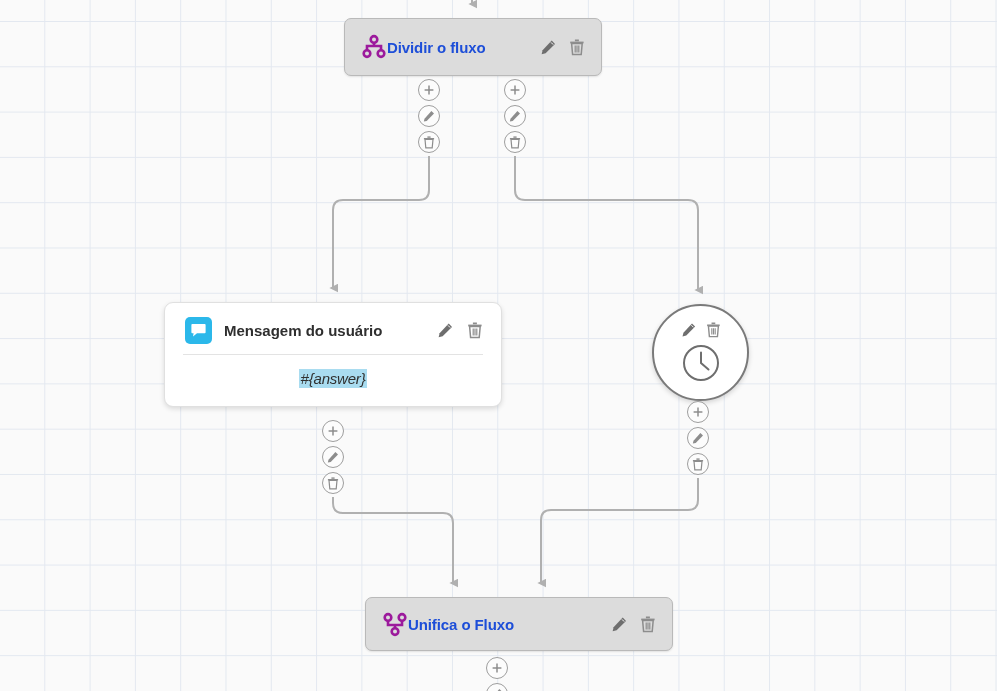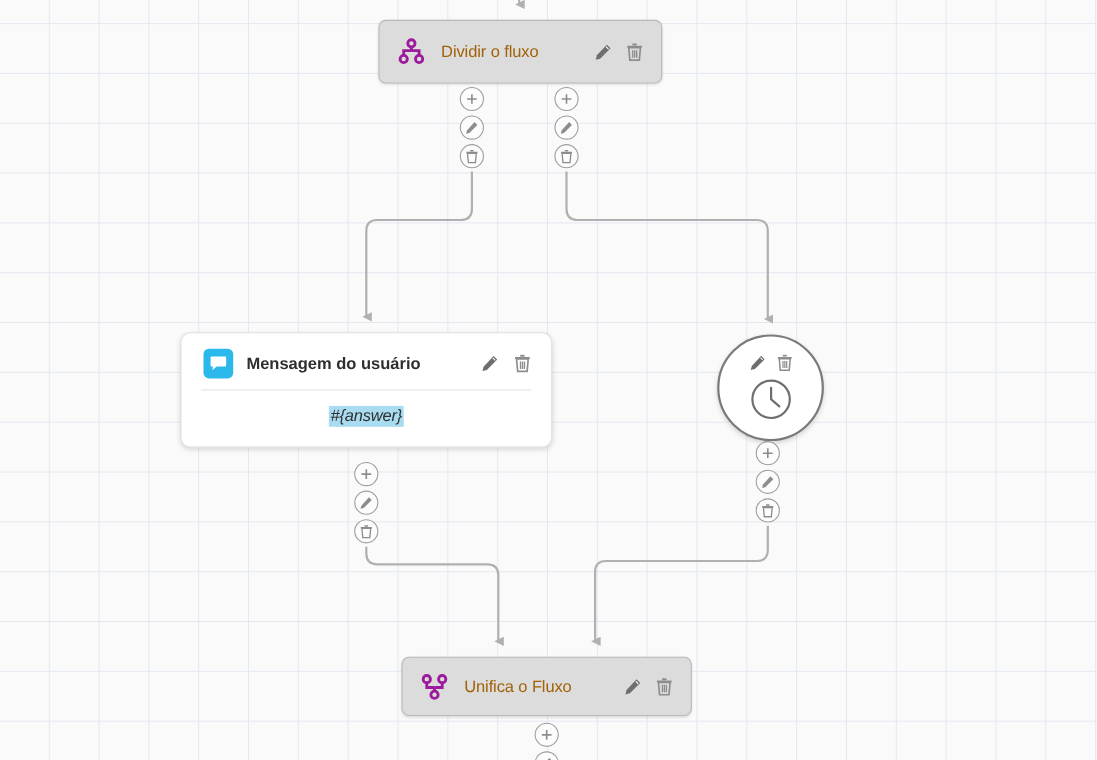--- a/index.html
+++ b/index.html
@@ -39,23 +39,23 @@
     background: #dcdcdc;
     border: 1px solid #b9b9b9;
     border-radius: 7px;
     display: flex;
     align-items: center;
     padding: 0 16px;
     box-shadow: 0 1px 2px rgba(0,0,0,0.10);
   }
   .bar-node .title {
     font-size: 15px;
-    font-weight: normal;
-    color: #a16207;
-    margin-left: 14px;
+    font-weight: bold;
+    color: #1d4ed8;
+    margin-left: 0;
     white-space: nowrap;
     letter-spacing: -0.1px;
   }
   .bar-node .spacer { flex: 1 1 auto; min-width: 18px; }
 
   .card-node {
     background: #ffffff;
     border: 1px solid #e0e0e0;
     border-radius: 9px;
     box-shadow: 0 2px 5px rgba(0,0,0,0.13);
@@ -338,21 +338,21 @@
     </span>
     <span class="minibtn">
       <svg width="12" height="13" viewBox="0 0 12 13">
         <path d="M2.0,3.4 L10.0,3.4 L9.2,11.8 L2.8,11.8 z" fill="none" stroke="#8d8d8d" stroke-width="1.2"></path>
         <path d="M0.9,2.7 L11.1,2.7" stroke="#8d8d8d" stroke-width="1.4"></path>
         <path d="M4.4,1.1 L7.6,1.1" stroke="#8d8d8d" stroke-width="1.4"></path>
       </svg>
     </span>
   </div>
 
-  <div class="node bar-node" style="left:365px; top:597px; width:264px; height:54px;">
+  <div class="node bar-node" style="left:365px; top:597px; width:308px; height:54px;">
     <span class="icon-glyph">
       <svg width="26" height="26" viewBox="0 0 26 26">
         <g stroke="#9c1a9c" stroke-width="2.6" fill="none">
           <path d="M13,18 L13,14"></path>
           <path d="M13,14 L6,14 L6,9"></path>
           <path d="M13,14 L20,14 L20,9"></path>
         </g>
         <circle cx="13" cy="20.6" r="3.3" fill="none" stroke="#9c1a9c" stroke-width="2.6"></circle>
         <circle cx="6" cy="6.4" r="3.3" fill="none" stroke="#9c1a9c" stroke-width="2.6"></circle>
         <circle cx="20" cy="6.4" r="3.3" fill="none" stroke="#9c1a9c" stroke-width="2.6"></circle>

